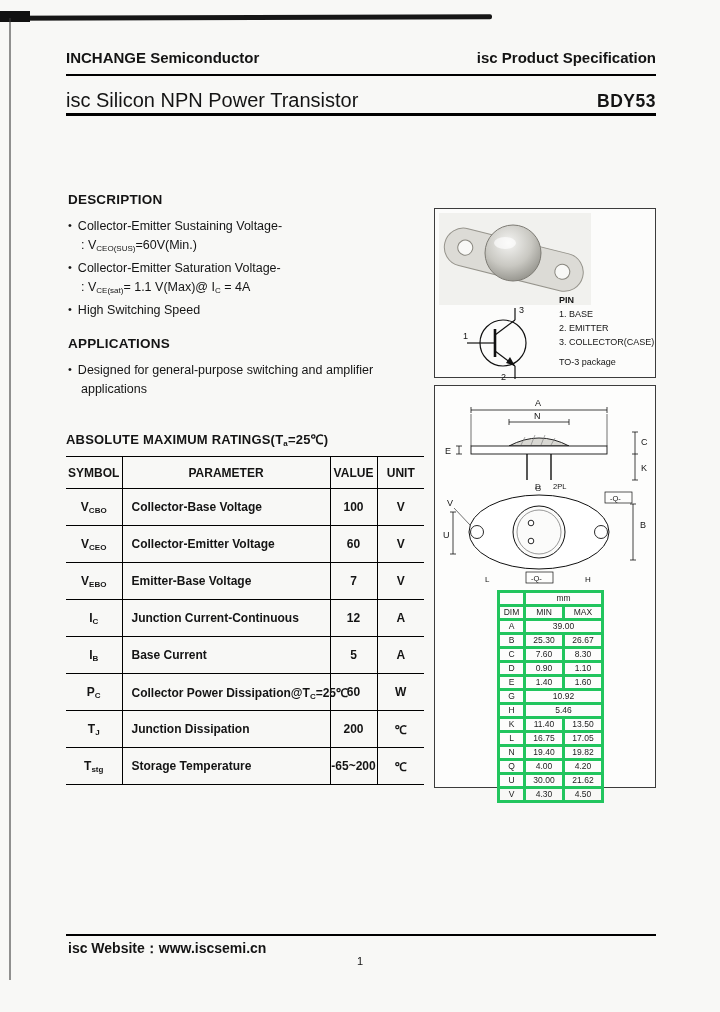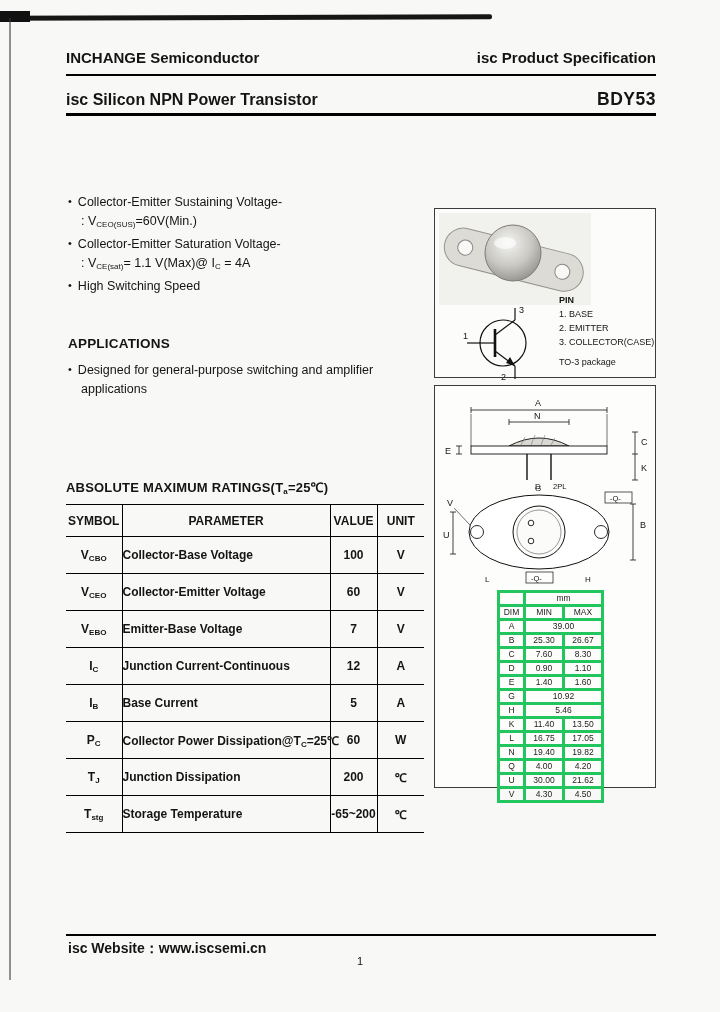--- a/index.html
+++ b/index.html
@@ -9,44 +9,44 @@
 
   
   .scan-top { position:absolute; left:0; top:15px; width:492px; height:5px; background:#161616; border-radius:2px; transform:rotate(-0.15deg); }
   .scan-corner { position:absolute; left:0; top:11px; width:30px; height:11px; background:#111; }
   .scan-left { position:absolute; left:9px; top:18px; width:2px; height:962px; background:#3a3a3a; opacity:.55; }
 
   
   .header { position:absolute; left:66px; right:64px; top:49px; display:flex; justify-content:space-between; font-size:15px; font-weight:bold; }
   .rule-1 { position:absolute; left:66px; right:64px; top:74px; height:2px; background:#000; }
   .title-row { position:absolute; left:66px; right:64px; top:89px; display:flex; justify-content:space-between; align-items:baseline; }
-  .doc-title { font-size:16px; font-weight:bold; }
+  .doc-title { font-size:20px; font-weight:normal; }
   .part-no { font-size:17.5px; font-weight:bold; letter-spacing:.5px; }
   .rule-2 { position:absolute; left:66px; right:64px; top:113px; height:3px; background:#000; }
 
   
   .sec-heading { font-size:13.5px; font-weight:bold; margin-bottom:9px; letter-spacing:.2px; }
   .description { position:absolute; left:68px; top:192px; width:362px; }
   .applications { position:absolute; left:68px; top:336px; width:380px; }
   .li { font-size:12.5px; line-height:19px; }
   .bullet::before { content:"\2022"; font-size:11px; margin-right:6px; vertical-align:1px; }
   .cont { padding-left:13px; }
   .sub { font-size:8px; vertical-align:-2px; }
 
   
   .ratings { position:absolute; left:66px; top:430px; width:360px; }
-  .ratings .sec-heading { font-size:13px; margin-bottom:8px;margin-top:48px; }
+  .ratings .sec-heading { font-size:13px; margin-bottom:8px; }
   table.ratings-table { border-collapse:collapse; table-layout:fixed; width:358px; }
   .ratings-table th, .ratings-table td { border:1px solid #000; font-size:12px;font-weight:bold; }
   .ratings-table tr > *:first-child { border-left:none; }
   .ratings-table tr > *:last-child { border-right:none; }
   .ratings-table th { font-weight:bold; height:32px; text-align:center; }
   .ratings-table td { height:37px; }
   .col-sym  { width:56px;  text-align:center; }
-  .col-par  { width:208px; text-align:left; white-space:nowrap; }
+  .col-par  { width:208px; text-align:left; padding-left:9px; white-space:nowrap; }
   .col-val  { width:47px;  text-align:center; }
   .col-unit { width:47px;  text-align:center; }
 
   
   .photo-box { position:absolute; left:434px; top:208px; width:222px; height:170px; border:1px solid #3c3c3c; background:#fcfcfb; }
   .drawing-box { position:absolute; left:434px; top:385px; width:222px; height:403px; border:1px solid #3c3c3c; background:#fdfdfc; }
   .photo-svg { position:absolute; left:4px; top:4px; }
   .symbol-svg { position:absolute; left:10px; top:92px; }
   .pin-info { position:absolute; left:124px; top:84px; width:96px; font-size:9px; line-height:14px; }
   .pin-info .pin-heading { font-weight:bold; }
@@ -81,20 +81,21 @@
   </div>
   <div class="rule-1"></div>
 
   <div class="title-row">
     <span class="doc-title"><span>isc</span><span> Silicon NPN Power Transistor</span></span>
     <span class="part-no">BDY53</span>
   </div>
   <div class="rule-2"></div>
 
   <section class="description">
+    <h3 class="sec-heading">DESCRIPTION</h3>
     <div class="li bullet"><span>Collector-Emitter Sustaining Voltage-</span></div>
     <div class="li cont"><span>: V</span><span class="sub">CEO(SUS)</span><span>=60V(Min.)</span></div>
     <div class="li bullet"><span>Collector-Emitter Saturation Voltage-</span></div>
     <div class="li cont"><span>: V</span><span class="sub">CE(sat)</span><span>= 1.1 V(Max)@ I</span><span class="sub">C</span><span> = 4A</span></div>
     <div class="li bullet"><span>High Switching Speed</span></div>
   </section>
 
   <section class="applications">
     <h3 class="sec-heading">APPLICATIONS</h3>
     <div class="li bullet"><span>Designed for general-purpose switching and amplifier</span></div>

